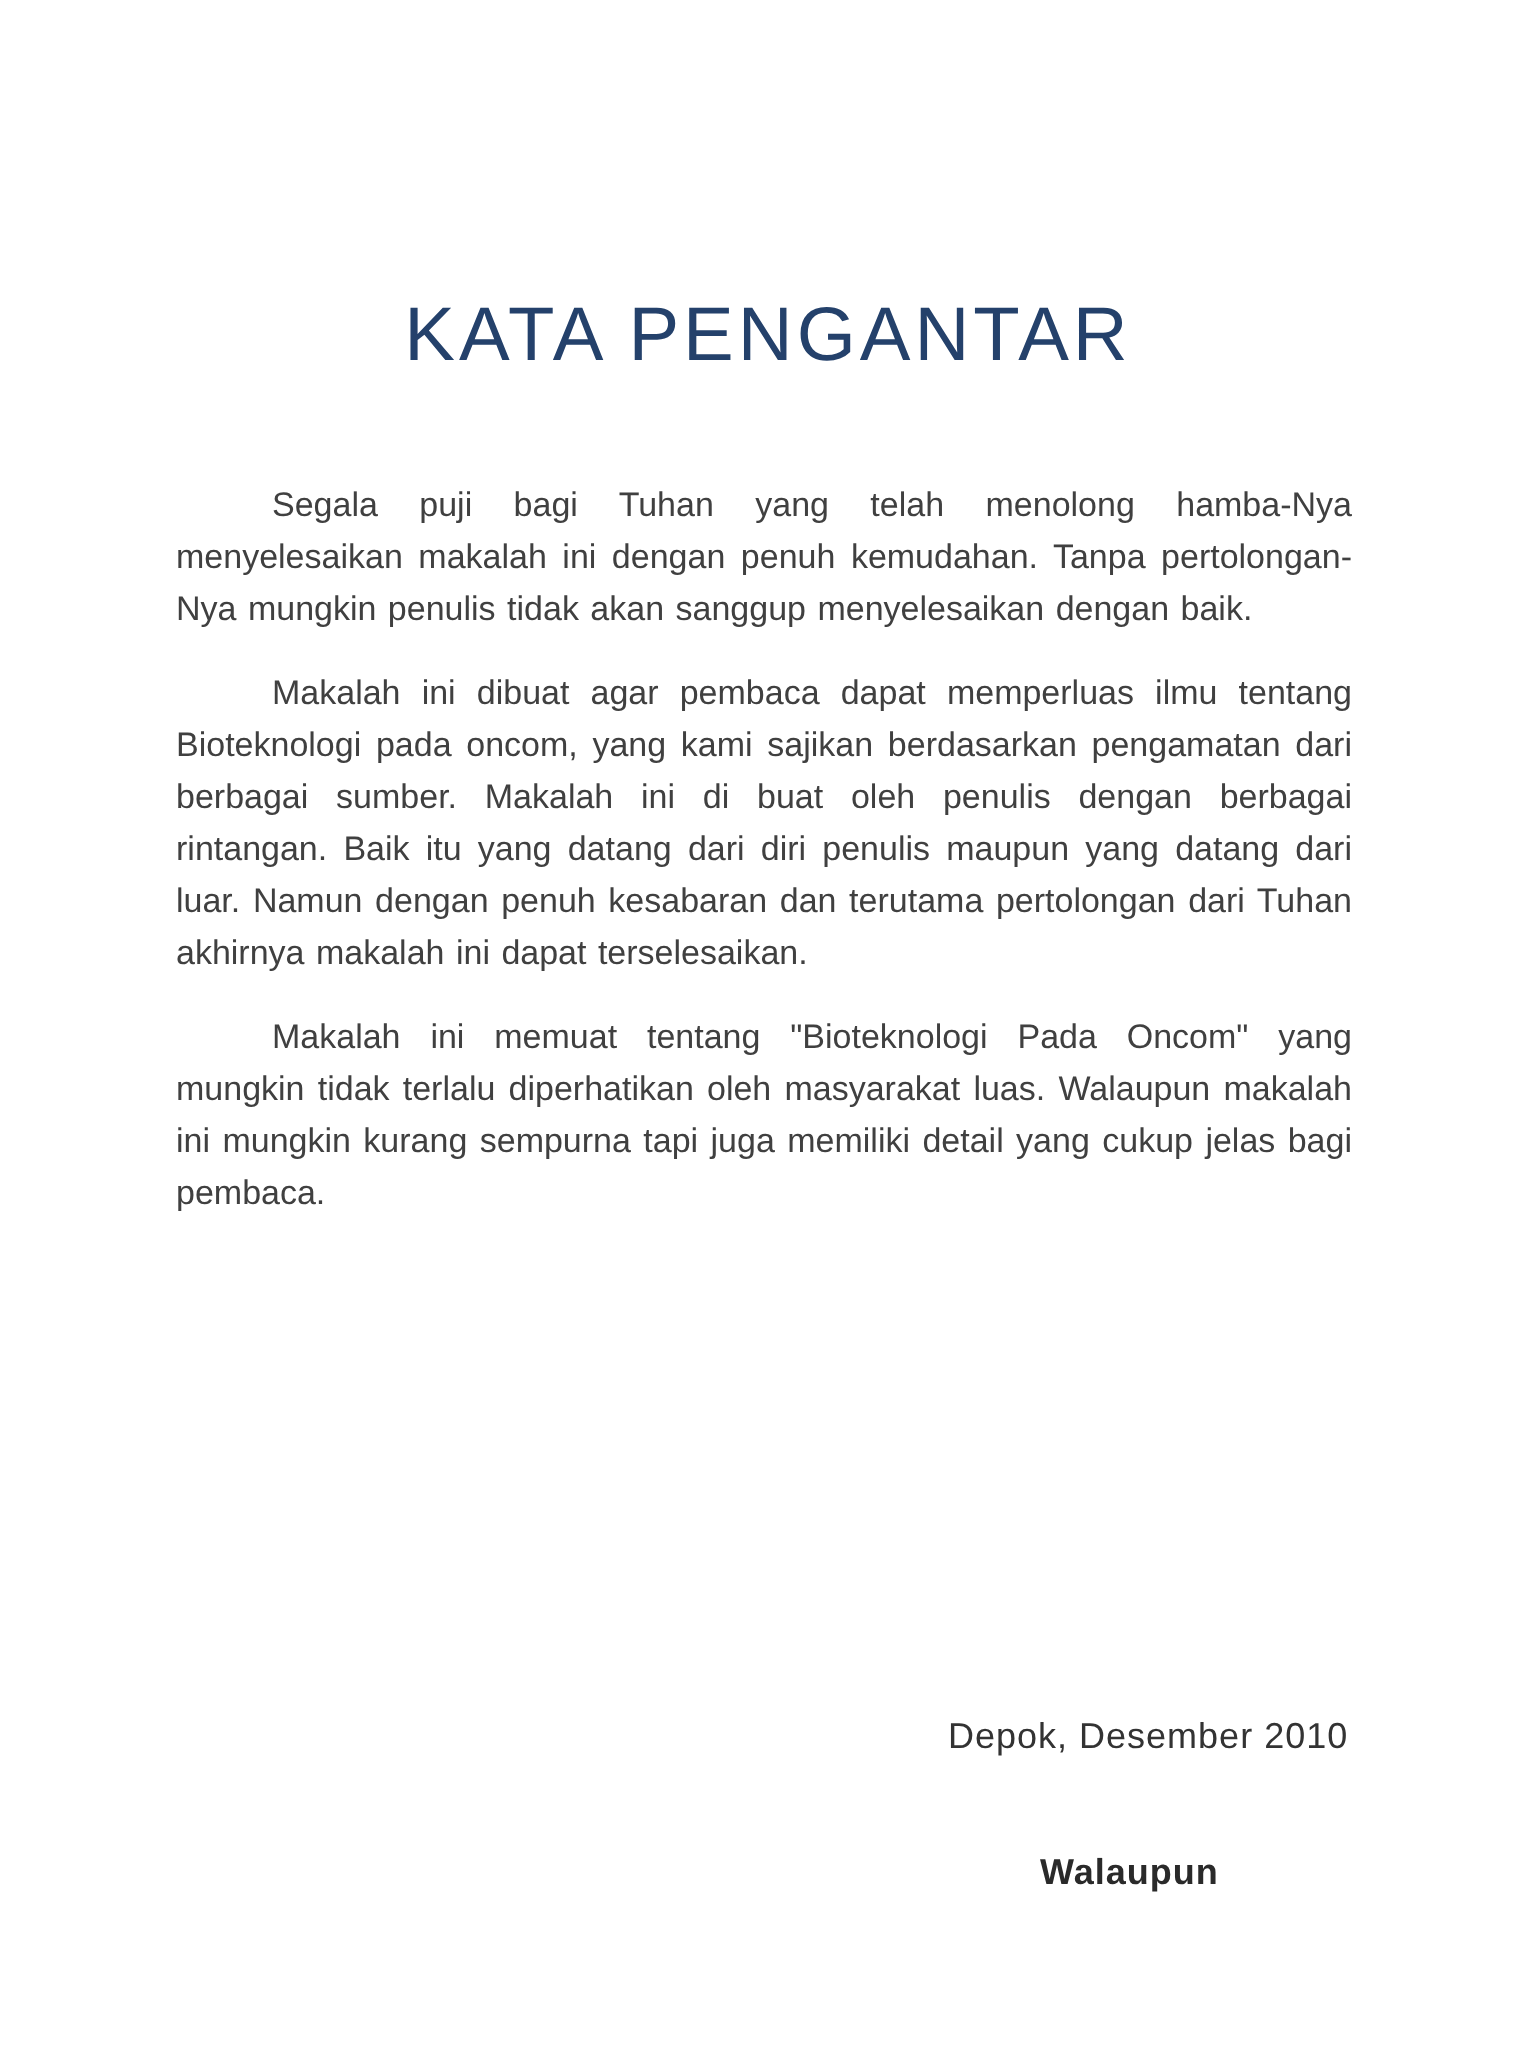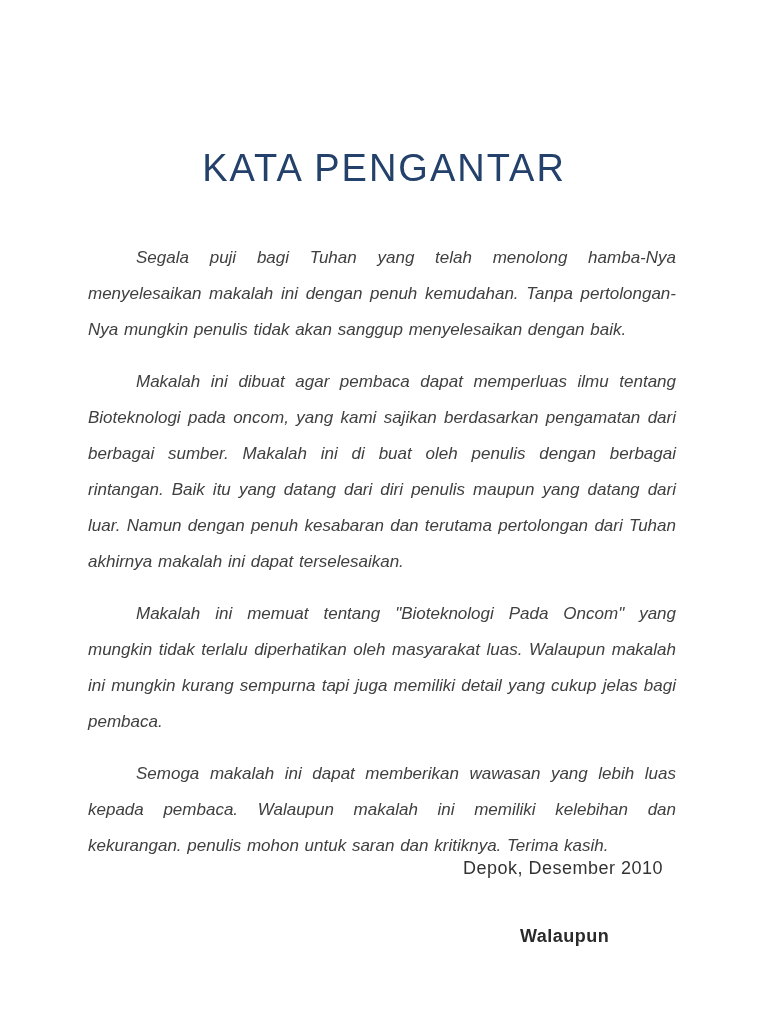--- a/index.html
+++ b/index.html
@@ -31,31 +31,30 @@
   }
   .body-text {
     position: absolute;
     top: 240px;
     left: 88px;
     width: 588px;
   }
   .body-text p {
     margin: 0 0 16px 0;
     font-size: 17px;
-    line-height: 36px;
+    line-height: 26px;
     color: #404040;
     text-align: justify;
     text-indent: 48px;
     word-spacing: 1px;
-    font-style: italic;
   }
   .place-date {
     position: absolute;
     top: 856px;
-    left: 463px;
+    left: 474px;
     font-size: 18px;
     line-height: 24px;
     color: #333333;
     letter-spacing: 0.5px;
   }
   .author {
     position: absolute;
     top: 924px;
     left: 520px;
     font-size: 18px;
@@ -69,20 +68,19 @@
 <body>
 
 <div class="page">
 
   <h1 class="doc-title">KATA PENGANTAR</h1>
 
   <div class="body-text">
     <p>Segala puji bagi Tuhan yang telah menolong hamba-Nya menyelesaikan makalah ini dengan penuh kemudahan. Tanpa pertolongan-Nya mungkin penulis tidak akan sanggup menyelesaikan dengan baik.</p>
     <p>Makalah ini dibuat agar pembaca dapat memperluas ilmu tentang Bioteknologi pada oncom, yang kami sajikan berdasarkan pengamatan dari berbagai sumber. Makalah ini di buat oleh penulis dengan berbagai rintangan. Baik itu yang datang dari diri penulis maupun yang datang dari luar. Namun dengan penuh kesabaran dan terutama pertolongan dari Tuhan akhirnya makalah ini dapat terselesaikan.</p>
     <p>Makalah ini memuat tentang "Bioteknologi Pada Oncom" yang mungkin tidak terlalu diperhatikan oleh masyarakat luas. Walaupun makalah ini mungkin kurang sempurna tapi juga memiliki detail yang cukup jelas bagi pembaca.</p>
-    <p>Semoga makalah ini dapat memberikan wawasan yang lebih luas kepada pembaca. Walaupun makalah ini memiliki kelebihan dan kekurangan. penulis mohon untuk saran dan kritiknya. Terima kasih.</p>
   </div>
 
   <div class="place-date">Depok, Desember 2010</div>
 
   <div class="author">Walaupun</div>
 
 </div>
 
 </body></html>

